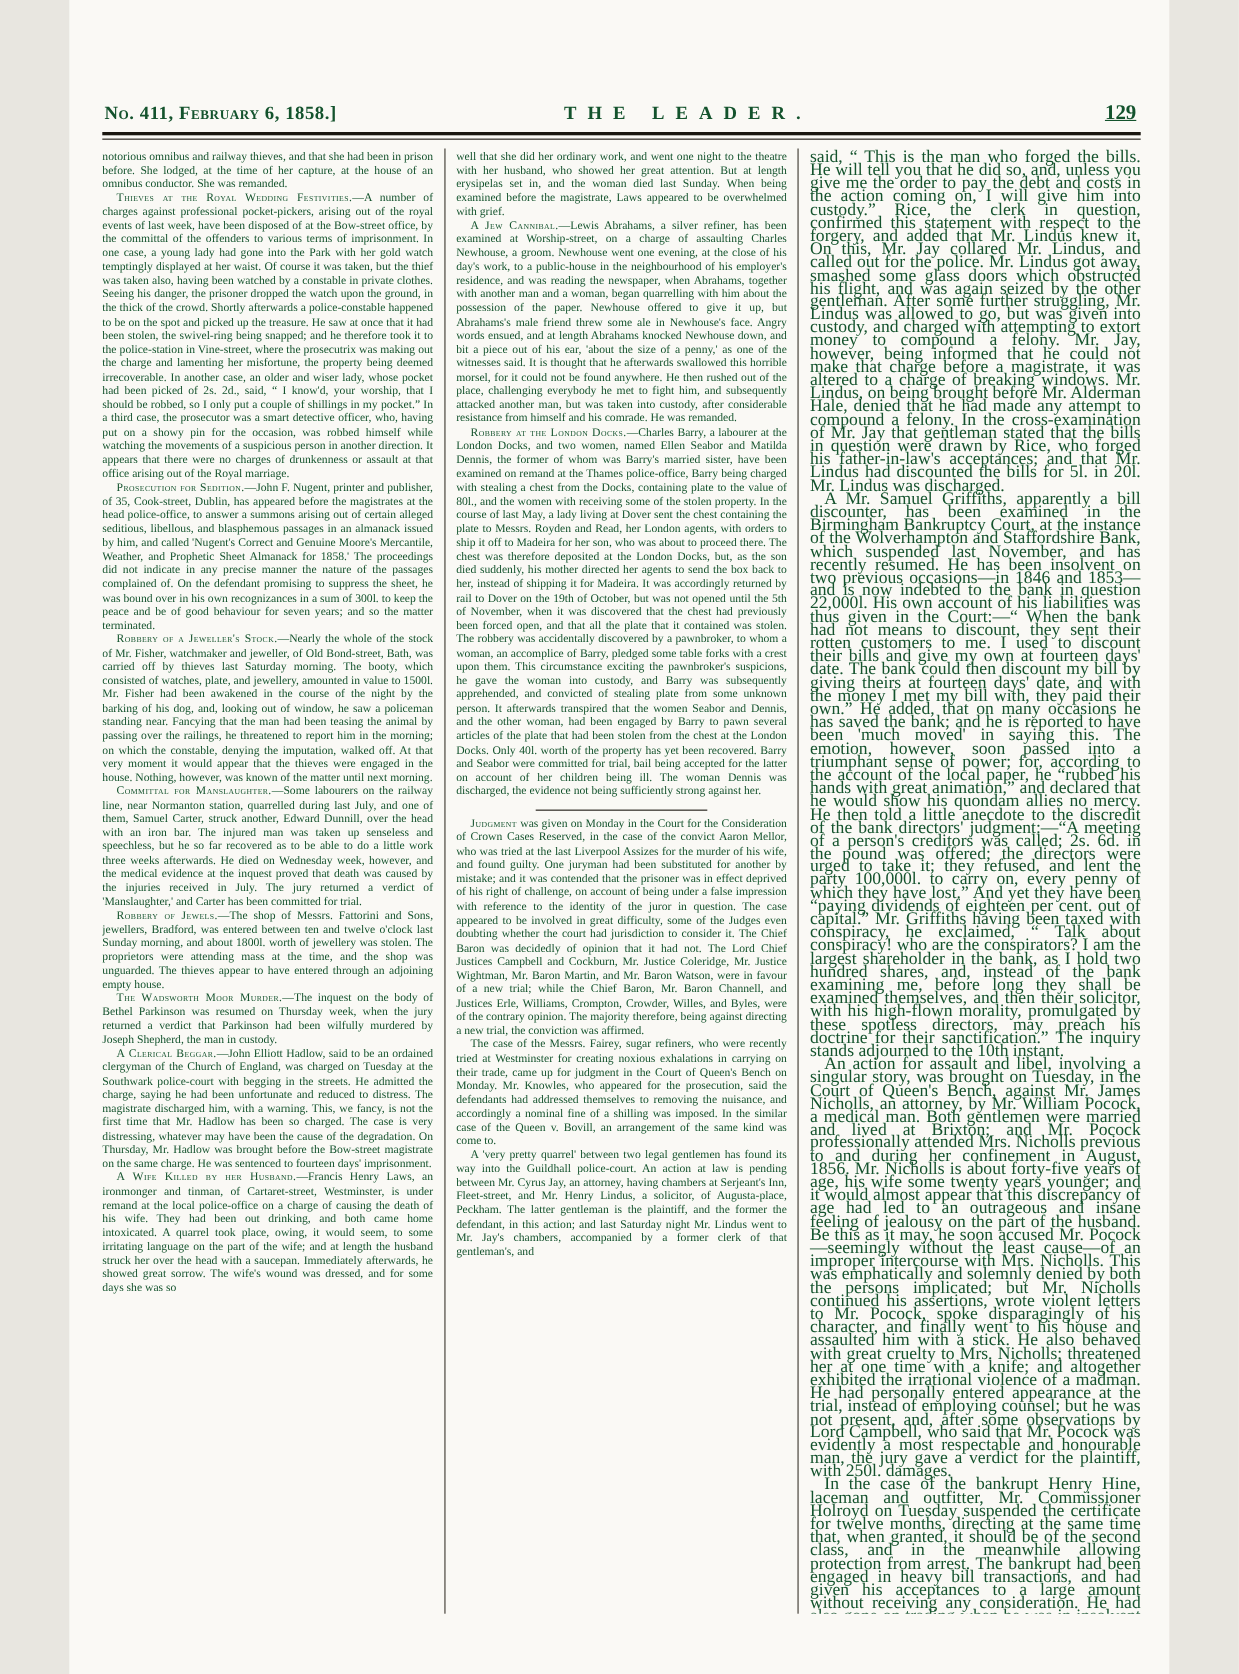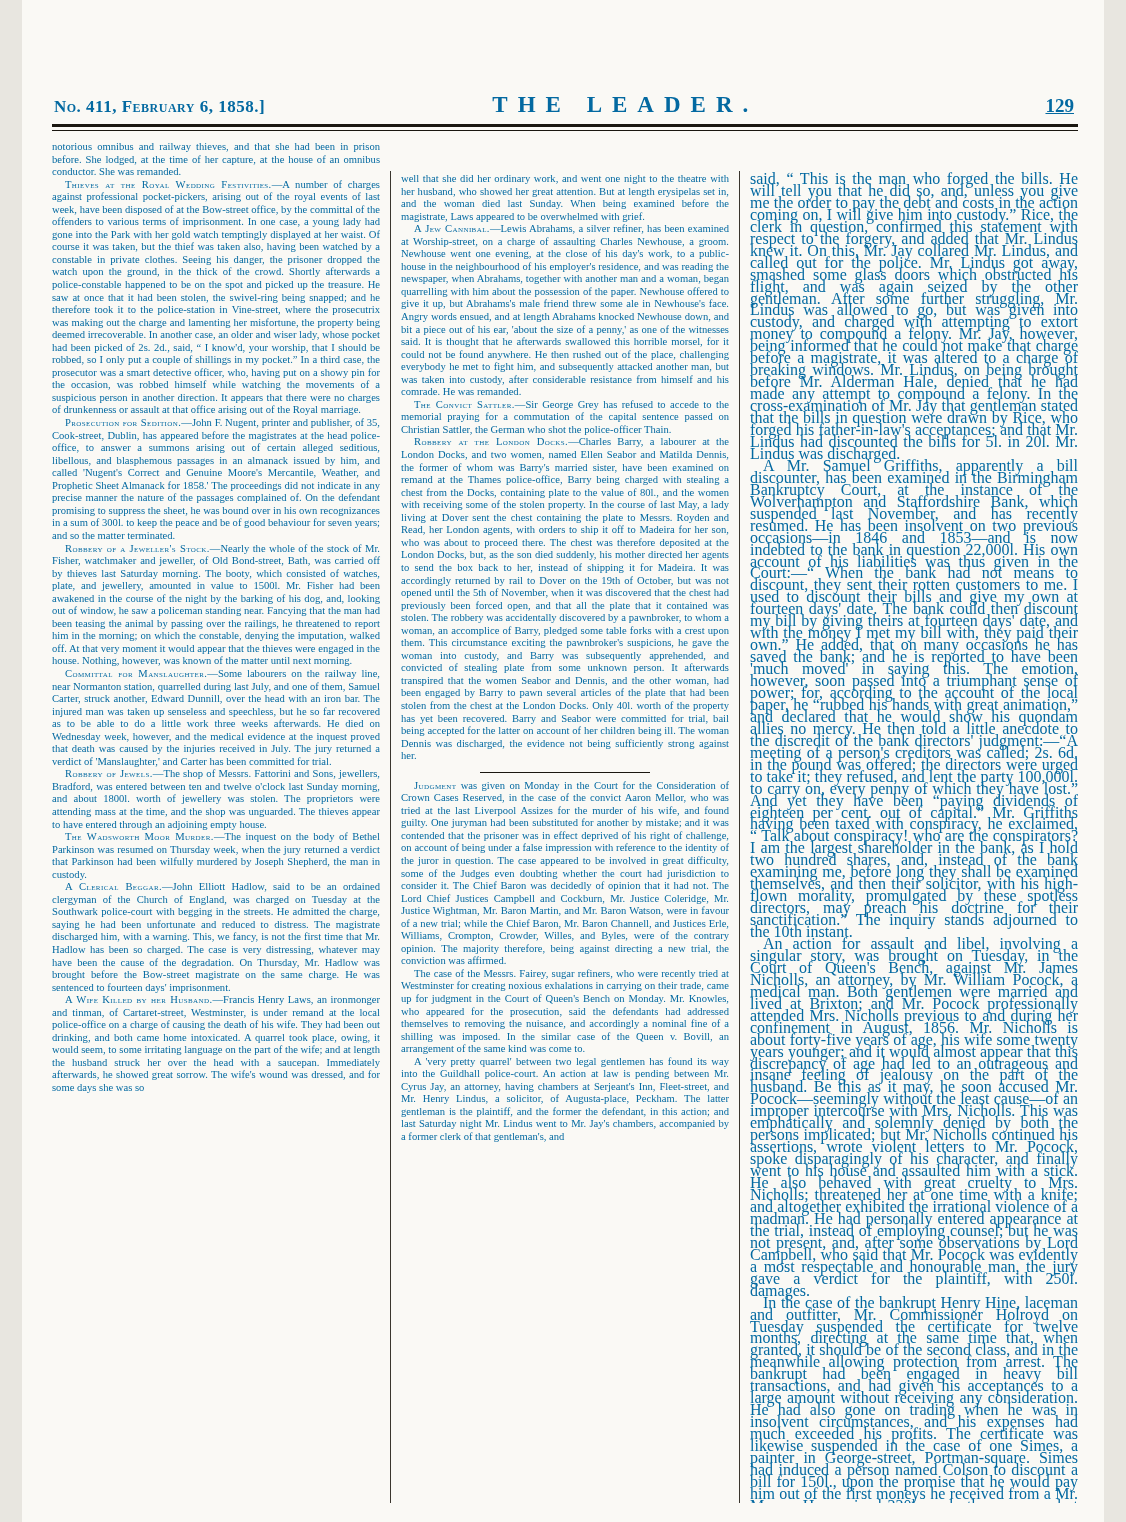--- a/index.html
+++ b/index.html
@@ -1,51 +1,51 @@
 <!DOCTYPE html>
 <html><head>
 <meta charset="utf-8">
 <style>
   html,body{margin:0;padding:0;background:#e8e6e0;}
   .page{
     position:relative;
-    width:1082px;height:1522px;
+    width:1000px;height:1522px;
     margin:0 auto;
     background:#faf9f5;
-    color:#0369a1;
+    color:#14532d;
     font-family:"Liberation Serif","DejaVu Serif",serif;
     overflow:hidden;
     box-sizing:border-box;
   }
   .inner{padding:92px 26px 0 30px;box-sizing:border-box;}
   header.masthead-row{
     display:flex;align-items:baseline;justify-content:space-between;
     padding:0 4px 6px 2px;
   }
   .issue{
     font-size:17px;font-weight:bold;font-variant:small-caps;letter-spacing:.5px;white-space:nowrap;
   }
   .masthead{
-    font-size:23px;font-weight:bold;letter-spacing:10px;white-space:nowrap;
+    font-size:17px;font-weight:bold;letter-spacing:10px;white-space:nowrap;
     transform:translateX(-30px);
   }
   .pagenum{font-size:19px;font-weight:bold;text-decoration:underline;}
   .header-rule{
     border-top:3px solid #1a1710;border-bottom:1px solid #1a1710;height:3px;margin-bottom:8px;
   }
   main.columns{display:flex;align-items:flex-start;}
   section.col{
     flex:1 1 0;
     padding:2px 10px 0 10px;
     font-size:10.6px;line-height:12.55px;text-align:justify;
     height:1330px;overflow:hidden;
   }
   section.col:first-child{padding-left:0;}
   section.col:last-child{padding-right:0;font-size:16px;line-height:11.95px;}
-  section.col + section.col{border-left:1px solid #3a362e;margin-top:32px;}
+  section.col + section.col{border-left:1px solid #3a362e;}
   p.para,p.cont{margin:0;padding:0;}
   p.para{text-indent:13px;}
   p.cont{text-indent:0;}
   .lead{font-variant:small-caps;letter-spacing:.4px;}
   .sec-rule{width:52%;margin:9px auto 7px auto;border-top:1.5px solid #1a1710;}
   h2.sec-heading{
     margin:0 0 7px 0;text-align:center;font-size:14px;font-weight:bold;
     letter-spacing:1.5px;line-height:17px;text-indent:0;
   }
 </style>
@@ -68,21 +68,20 @@
           <p class="para"><span class="lead">Robbery of a Jeweller's Stock.</span>—Nearly the whole of the stock of Mr. Fisher, watchmaker and jeweller, of Old Bond-street, Bath, was carried off by thieves last Saturday morning. The booty, which consisted of watches, plate, and jewellery, amounted in value to 1500l. Mr. Fisher had been awakened in the course of the night by the barking of his dog, and, looking out of window, he saw a policeman standing near. Fancying that the man had been teasing the animal by passing over the railings, he threatened to report him in the morning; on which the constable, denying the imputation, walked off. At that very moment it would appear that the thieves were engaged in the house. Nothing, however, was known of the matter until next morning.</p>
           <p class="para"><span class="lead">Committal for Manslaughter.</span>—Some labourers on the railway line, near Normanton station, quarrelled during last July, and one of them, Samuel Carter, struck another, Edward Dunnill, over the head with an iron bar. The injured man was taken up senseless and speechless, but he so far recovered as to be able to do a little work three weeks afterwards. He died on Wednesday week, however, and the medical evidence at the inquest proved that death was caused by the injuries received in July. The jury returned a verdict of 'Manslaughter,' and Carter has been committed for trial.</p>
           <p class="para"><span class="lead">Robbery of Jewels.</span>—The shop of Messrs. Fattorini and Sons, jewellers, Bradford, was entered between ten and twelve o'clock last Sunday morning, and about 1800l. worth of jewellery was stolen. The proprietors were attending mass at the time, and the shop was unguarded. The thieves appear to have entered through an adjoining empty house.</p>
           <p class="para"><span class="lead">The Wadsworth Moor Murder.</span>—The inquest on the body of Bethel Parkinson was resumed on Thursday week, when the jury returned a verdict that Parkinson had been wilfully murdered by Joseph Shepherd, the man in custody.</p>
           <p class="para"><span class="lead">A Clerical Beggar.</span>—John Elliott Hadlow, said to be an ordained clergyman of the Church of England, was charged on Tuesday at the Southwark police-court with begging in the streets. He admitted the charge, saying he had been unfortunate and reduced to distress. The magistrate discharged him, with a warning. This, we fancy, is not the first time that Mr. Hadlow has been so charged. The case is very distressing, whatever may have been the cause of the degradation. On Thursday, Mr. Hadlow was brought before the Bow-street magistrate on the same charge. He was sentenced to fourteen days' imprisonment.</p>
           <p class="para"><span class="lead">A Wife Killed by her Husband.</span>—Francis Henry Laws, an ironmonger and tinman, of Cartaret-street, Westminster, is under remand at the local police-office on a charge of causing the death of his wife. They had been out drinking, and both came home intoxicated. A quarrel took place, owing, it would seem, to some irritating language on the part of the wife; and at length the husband struck her over the head with a saucepan. Immediately afterwards, he showed great sorrow. The wife's wound was dressed, and for some days she was so</p>
         </section>
       <section class="col">
           <p class="cont">well that she did her ordinary work, and went one night to the theatre with her husband, who showed her great attention. But at length erysipelas set in, and the woman died last Sunday. When being examined before the magistrate, Laws appeared to be overwhelmed with grief.</p>
           <p class="para"><span class="lead">A Jew Cannibal.</span>—Lewis Abrahams, a silver refiner, has been examined at Worship-street, on a charge of assaulting Charles Newhouse, a groom. Newhouse went one evening, at the close of his day's work, to a public-house in the neighbourhood of his employer's residence, and was reading the newspaper, when Abrahams, together with another man and a woman, began quarrelling with him about the possession of the paper. Newhouse offered to give it up, but Abrahams's male friend threw some ale in Newhouse's face. Angry words ensued, and at length Abrahams knocked Newhouse down, and bit a piece out of his ear, 'about the size of a penny,' as one of the witnesses said. It is thought that he afterwards swallowed this horrible morsel, for it could not be found anywhere. He then rushed out of the place, challenging everybody he met to fight him, and subsequently attacked another man, but was taken into custody, after considerable resistance from himself and his comrade. He was remanded.</p>
-          <p class="para"><span class="lead">The Convict Sattler.</span>—Sir George Grey has refused to accede to the memorial praying for a commutation of the capital sentence passed on Christian Sattler, the German who shot the police-officer Thain.</p>
           <p class="para"><span class="lead">Robbery at the London Docks.</span>—Charles Barry, a labourer at the London Docks, and two women, named Ellen Seabor and Matilda Dennis, the former of whom was Barry's married sister, have been examined on remand at the Thames police-office, Barry being charged with stealing a chest from the Docks, containing plate to the value of 80l., and the women with receiving some of the stolen property. In the course of last May, a lady living at Dover sent the chest containing the plate to Messrs. Royden and Read, her London agents, with orders to ship it off to Madeira for her son, who was about to proceed there. The chest was therefore deposited at the London Docks, but, as the son died suddenly, his mother directed her agents to send the box back to her, instead of shipping it for Madeira. It was accordingly returned by rail to Dover on the 19th of October, but was not opened until the 5th of November, when it was discovered that the chest had previously been forced open, and that all the plate that it contained was stolen. The robbery was accidentally discovered by a pawnbroker, to whom a woman, an accomplice of Barry, pledged some table forks with a crest upon them. This circumstance exciting the pawnbroker's suspicions, he gave the woman into custody, and Barry was subsequently apprehended, and convicted of stealing plate from some unknown person. It afterwards transpired that the women Seabor and Dennis, and the other woman, had been engaged by Barry to pawn several articles of the plate that had been stolen from the chest at the London Docks. Only 40l. worth of the property has yet been recovered. Barry and Seabor were committed for trial, bail being accepted for the latter on account of her children being ill. The woman Dennis was discharged, the evidence not being sufficiently strong against her.</p>
           <div class="sec-rule"></div>
           <p class="para"><span class="lead">Judgment</span> was given on Monday in the Court for the Consideration of Crown Cases Reserved, in the case of the convict Aaron Mellor, who was tried at the last Liverpool Assizes for the murder of his wife, and found guilty. One juryman had been substituted for another by mistake; and it was contended that the prisoner was in effect deprived of his right of challenge, on account of being under a false impression with reference to the identity of the juror in question. The case appeared to be involved in great difficulty, some of the Judges even doubting whether the court had jurisdiction to consider it. The Chief Baron was decidedly of opinion that it had not. The Lord Chief Justices Campbell and Cockburn, Mr. Justice Coleridge, Mr. Justice Wightman, Mr. Baron Martin, and Mr. Baron Watson, were in favour of a new trial; while the Chief Baron, Mr. Baron Channell, and Justices Erle, Williams, Crompton, Crowder, Willes, and Byles, were of the contrary opinion. The majority therefore, being against directing a new trial, the conviction was affirmed.</p>
           <p class="para">The case of the Messrs. Fairey, sugar refiners, who were recently tried at Westminster for creating noxious exhalations in carrying on their trade, came up for judgment in the Court of Queen's Bench on Monday. Mr. Knowles, who appeared for the prosecution, said the defendants had addressed themselves to removing the nuisance, and accordingly a nominal fine of a shilling was imposed. In the similar case of the Queen v. Bovill, an arrangement of the same kind was come to.</p>
           <p class="para">A 'very pretty quarrel' between two legal gentlemen has found its way into the Guildhall police-court. An action at law is pending between Mr. Cyrus Jay, an attorney, having chambers at Serjeant's Inn, Fleet-street, and Mr. Henry Lindus, a solicitor, of Augusta-place, Peckham. The latter gentleman is the plaintiff, and the former the defendant, in this action; and last Saturday night Mr. Lindus went to Mr. Jay's chambers, accompanied by a former clerk of that gentleman's, and</p>
         </section>
       <section class="col">
           <p class="cont">said, “ This is the man who forged the bills. He will tell you that he did so, and, unless you give me the order to pay the debt and costs in the action coming on, I will give him into custody.” Rice, the clerk in question, confirmed this statement with respect to the forgery, and added that Mr. Lindus knew it. On this, Mr. Jay collared Mr. Lindus, and called out for the police. Mr. Lindus got away, smashed some glass doors which obstructed his flight, and was again seized by the other gentleman. After some further struggling, Mr. Lindus was allowed to go, but was given into custody, and charged with attempting to extort money to compound a felony. Mr. Jay, however, being informed that he could not make that charge before a magistrate, it was altered to a charge of breaking windows. Mr. Lindus, on being brought before Mr. Alderman Hale, denied that he had made any attempt to compound a felony. In the cross-examination of Mr. Jay that gentleman stated that the bills in question were drawn by Rice, who forged his father-in-law's acceptances; and that Mr. Lindus had discounted the bills for 5l. in 20l. Mr. Lindus was discharged.</p>
           <p class="para">A Mr. Samuel Griffiths, apparently a bill discounter, has been examined in the Birmingham Bankruptcy Court, at the instance of the Wolverhampton and Staffordshire Bank, which suspended last November, and has recently resumed. He has been insolvent on two previous occasions—in 1846 and 1853—and is now indebted to the bank in question 22,000l. His own account of his liabilities was thus given in the Court:—“ When the bank had not means to discount, they sent their rotten customers to me. I used to discount their bills and give my own at fourteen days' date. The bank could then discount my bill by giving theirs at fourteen days' date, and with the money I met my bill with, they paid their own.” He added, that on many occasions he has saved the bank; and he is reported to have been 'much moved' in saying this. The emotion, however, soon passed into a triumphant sense of power; for, according to the account of the local paper, he “rubbed his hands with great animation,” and declared that he would show his quondam allies no mercy. He then told a little anecdote to the discredit of the bank directors' judgment:—“A meeting of a person's creditors was called; 2s. 6d. in the pound was offered; the directors were urged to take it; they refused, and lent the party 100,000l. to carry on, every penny of which they have lost.” And yet they have been “paying dividends of eighteen per cent. out of capital.” Mr. Griffiths having been taxed with conspiracy, he exclaimed, “ Talk about conspiracy! who are the conspirators? I am the largest shareholder in the bank, as I hold two hundred shares, and, instead of the bank examining me, before long they shall be examined themselves, and then their solicitor, with his high-flown morality, promulgated by these spotless directors, may preach his doctrine for their sanctification.” The inquiry stands adjourned to the 10th instant.</p>
           <p class="para">An action for assault and libel, involving a singular story, was brought on Tuesday, in the Court of Queen's Bench, against Mr. James Nicholls, an attorney, by Mr. William Pocock, a medical man. Both gentlemen were married and lived at Brixton; and Mr. Pocock professionally attended Mrs. Nicholls previous to and during her confinement in August, 1856. Mr. Nicholls is about forty-five years of age, his wife some twenty years younger; and it would almost appear that this discrepancy of age had led to an outrageous and insane feeling of jealousy on the part of the husband. Be this as it may, he soon accused Mr. Pocock—seemingly without the least cause—of an improper intercourse with Mrs. Nicholls. This was emphatically and solemnly denied by both the persons implicated; but Mr. Nicholls continued his assertions, wrote violent letters to Mr. Pocock, spoke disparagingly of his character, and finally went to his house and assaulted him with a stick. He also behaved with great cruelty to Mrs. Nicholls; threatened her at one time with a knife; and altogether exhibited the irrational violence of a madman. He had personally entered appearance at the trial, instead of employing counsel; but he was not present, and, after some observations by Lord Campbell, who said that Mr. Pocock was evidently a most respectable and honourable man, the jury gave a verdict for the plaintiff, with 250l. damages.</p>

